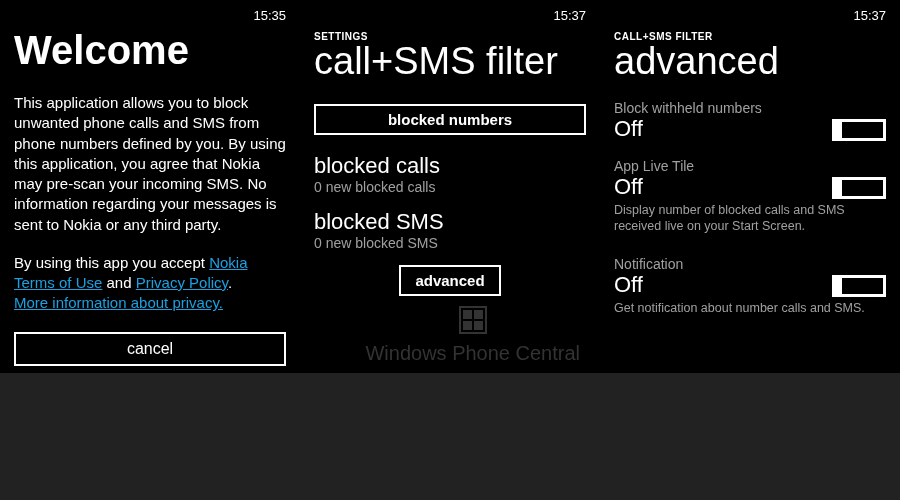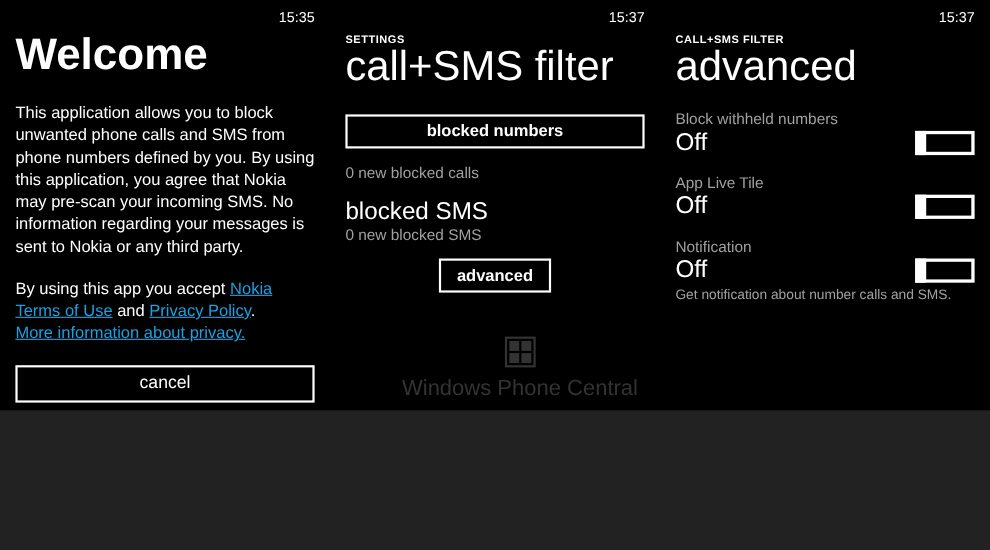--- a/index.html
+++ b/index.html
@@ -190,20 +190,21 @@
 <div class="screen">
   <div class="statusbar">
     <span>15:37</span>
   </div>
   <div class="section-label">SETTINGS</div>
   <div class="title-medium">call+SMS filter</div>
 
 
   <button class="btn-inline">blocked numbers</button>
 
+  <div class="list-heading">blocked calls</div>
   <div class="list-sub">0 new blocked calls</div>
 
   <div class="list-heading">blocked SMS</div>
   <div class="list-sub">0 new blocked SMS</div>
 
   <button class="btn-inline" style="align-self:center;">advanced</button>
 
   <div class="watermark">
     <div class="watermark-icon">
         <span></span>
@@ -233,20 +234,21 @@
   </div>
 
   <div class="setting-block">
     <div class="setting-label">App Live Tile</div>
     <div class="toggle-row">
       <div class="setting-value">Off</div>
       <div class="toggle off">
         <div class="toggle-thumb"></div>
       </div>
     </div>
+    <div class="setting-desc">Display number of blocked calls and SMS received live on your Start Screen.</div>
   </div>
 
   <div class="setting-block">
     <div class="setting-label">Notification</div>
     <div class="toggle-row">
       <div class="setting-value">Off</div>
       <div class="toggle off">
         <div class="toggle-thumb"></div>
       </div>
     </div>

